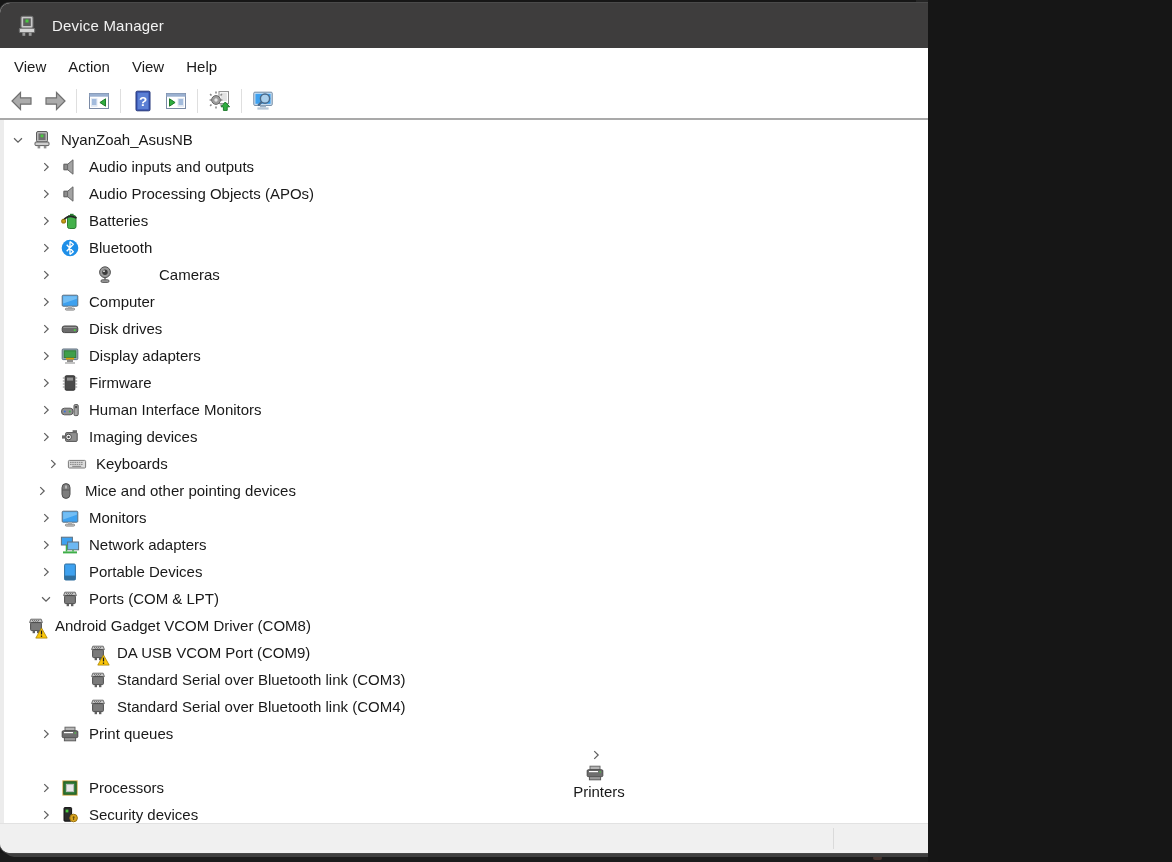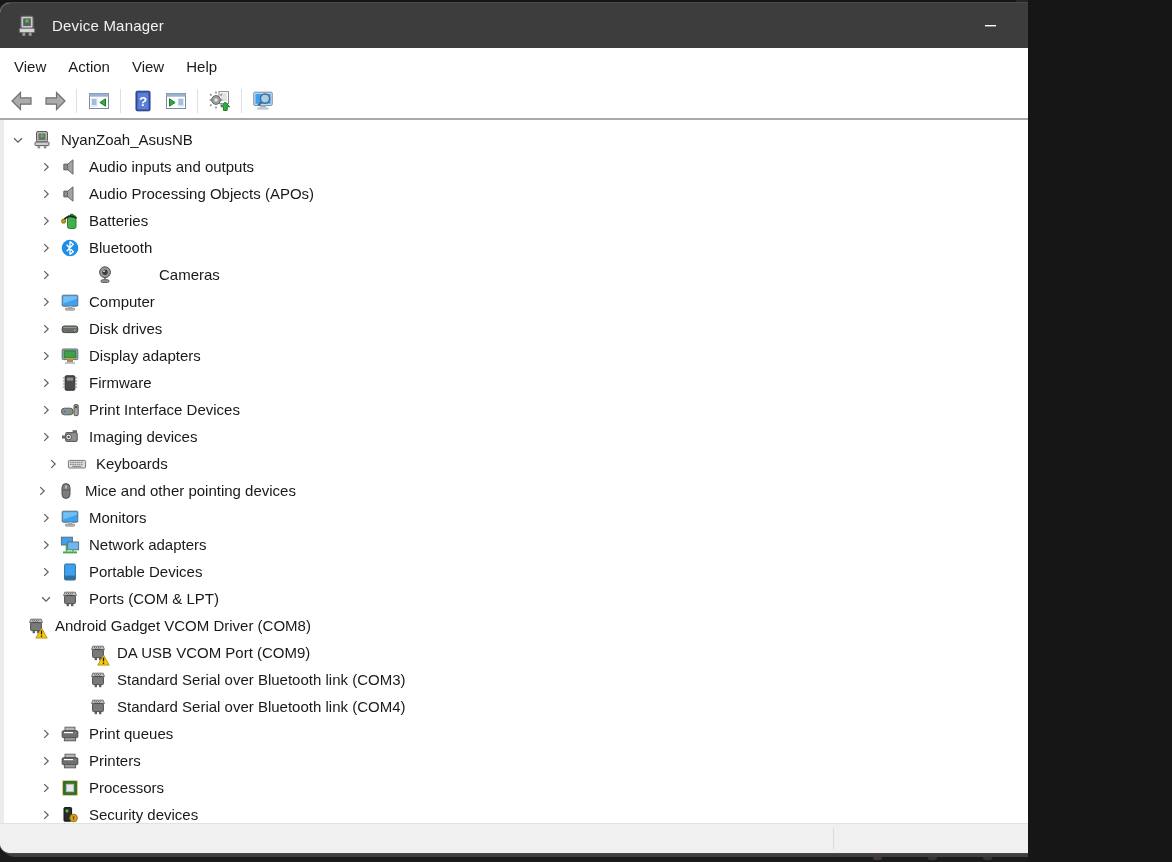--- a/index.html
+++ b/index.html
@@ -1,18 +1,18 @@
 <!DOCTYPE html>
 <html><head>
 <meta charset="utf-8">
 <style>
   * { margin:0; padding:0; box-sizing:border-box; }
   html,body { width:1172px; height:862px; overflow:hidden; }
   body { font-family:"Liberation Sans", sans-serif; background:#161616; }
-  .screen { position:relative; width:1028px; height:862px; overflow:hidden; }
+  .screen { position:relative; width:928px; height:862px; overflow:hidden; }
 
   
   .bg-right { position:absolute; right:0; top:0; width:12px; height:862px; background:#f0f0f0; }
   .br-dark  { height:52px; background:#252525; position:relative; }
   .br-frag  { position:absolute; left:1px; top:17px; width:9px; height:12px; background:#7ab3e8; border:1px solid #2c4a66; }
   .br-white { height:72px; background:#fcfcfc; border-bottom:1px solid #d9d9d9; }
   .br-dash  { position:absolute; left:0; width:5px; height:9px; background:#3a3a3a; }
   .br-bot   { position:absolute; bottom:0; left:0; width:100%; height:8px; background:#1e1e1e; }
 
   
@@ -362,21 +362,21 @@
             </span>
             <span class="ticon">
               <svg viewBox="0 0 20 20">
                 <rect x="1.6" y="8.2" width="11.4" height="6.6" rx="2.8" fill="#8f8f8f" stroke="#565656"></rect>
                 <circle cx="4.8" cy="11.4" r="1" fill="#3a6fd8"></circle>
                 <circle cx="9.8" cy="11.4" r="1" fill="#3fae49"></circle>
                 <rect x="14" y="4.6" width="4.2" height="11" rx="1.2" fill="#a5a5a5" stroke="#565656"></rect>
                 <rect x="15.1" y="6" width="2" height="2.2" fill="#4a4a4a"></rect>
               </svg>
             </span>
-            <span>Print Interface Devices</span>
+            <span>Human Interface Monitors</span>
           </div>
           <div class="row" style="padding-left: 34px;">
             <span class="chev">
               <svg width="14" height="14" viewBox="0 0 16 16">
                 <path d="M6 3.5l4.5 4.5L6 12.5" fill="none" stroke="#5f5f5f" stroke-width="1.4"></path>
               </svg>
             </span>
             <span class="ticon">
               <svg viewBox="0 0 20 20">
                 <rect x="5.6" y="5.6" width="11.6" height="8.8" rx="1" fill="#8f8f8f" stroke="#545454"></rect>
@@ -606,21 +606,21 @@
               <svg viewBox="0 0 20 20">
                 <rect x="5" y="3.2" width="10" height="3.6" fill="#b5b5b5" stroke="#6a6a6a"></rect>
                 <rect x="2.2" y="6.8" width="15.6" height="6.8" rx="1" fill="#6e6e6e" stroke="#474747"></rect>
                 <rect x="4" y="8" width="9" height="1.2" fill="#ffffff"></rect>
                 <circle cx="15.2" cy="9" r="0.8" fill="#49c93f"></circle>
                 <rect x="4.4" y="13.6" width="11.2" height="3.2" fill="#9a9a9a" stroke="#5a5a5a"></rect>
               </svg>
             </span>
             <span>Print queues</span>
           </div>
-          <div class="row" style="padding-left: 34px;">
+          <div class="row" style="padding-left: 34px; flex-direction: column;">
             <span class="chev">
               <svg width="14" height="14" viewBox="0 0 16 16">
                 <path d="M6 3.5l4.5 4.5L6 12.5" fill="none" stroke="#5f5f5f" stroke-width="1.4"></path>
               </svg>
             </span>
             <span class="ticon">
               <svg viewBox="0 0 20 20">
                 <rect x="5" y="3.2" width="10" height="3.6" fill="#b5b5b5" stroke="#6a6a6a"></rect>
                 <rect x="2.2" y="6.8" width="15.6" height="6.8" rx="1" fill="#6e6e6e" stroke="#474747"></rect>
                 <rect x="4" y="8" width="9" height="1.2" fill="#ffffff"></rect>

